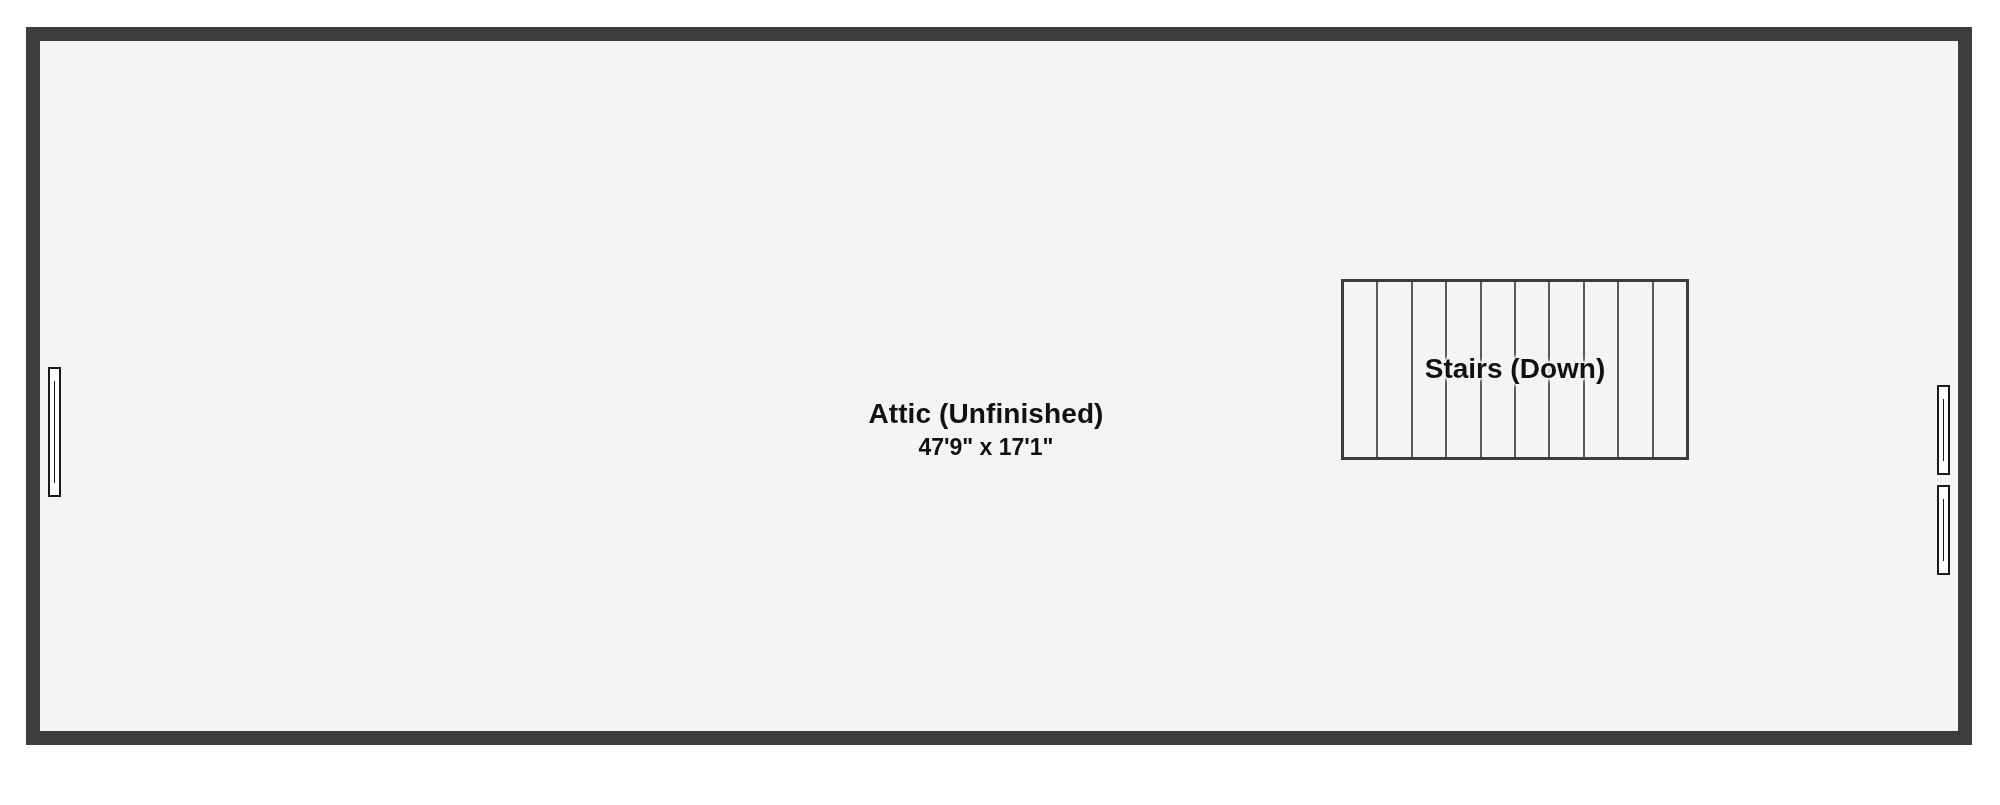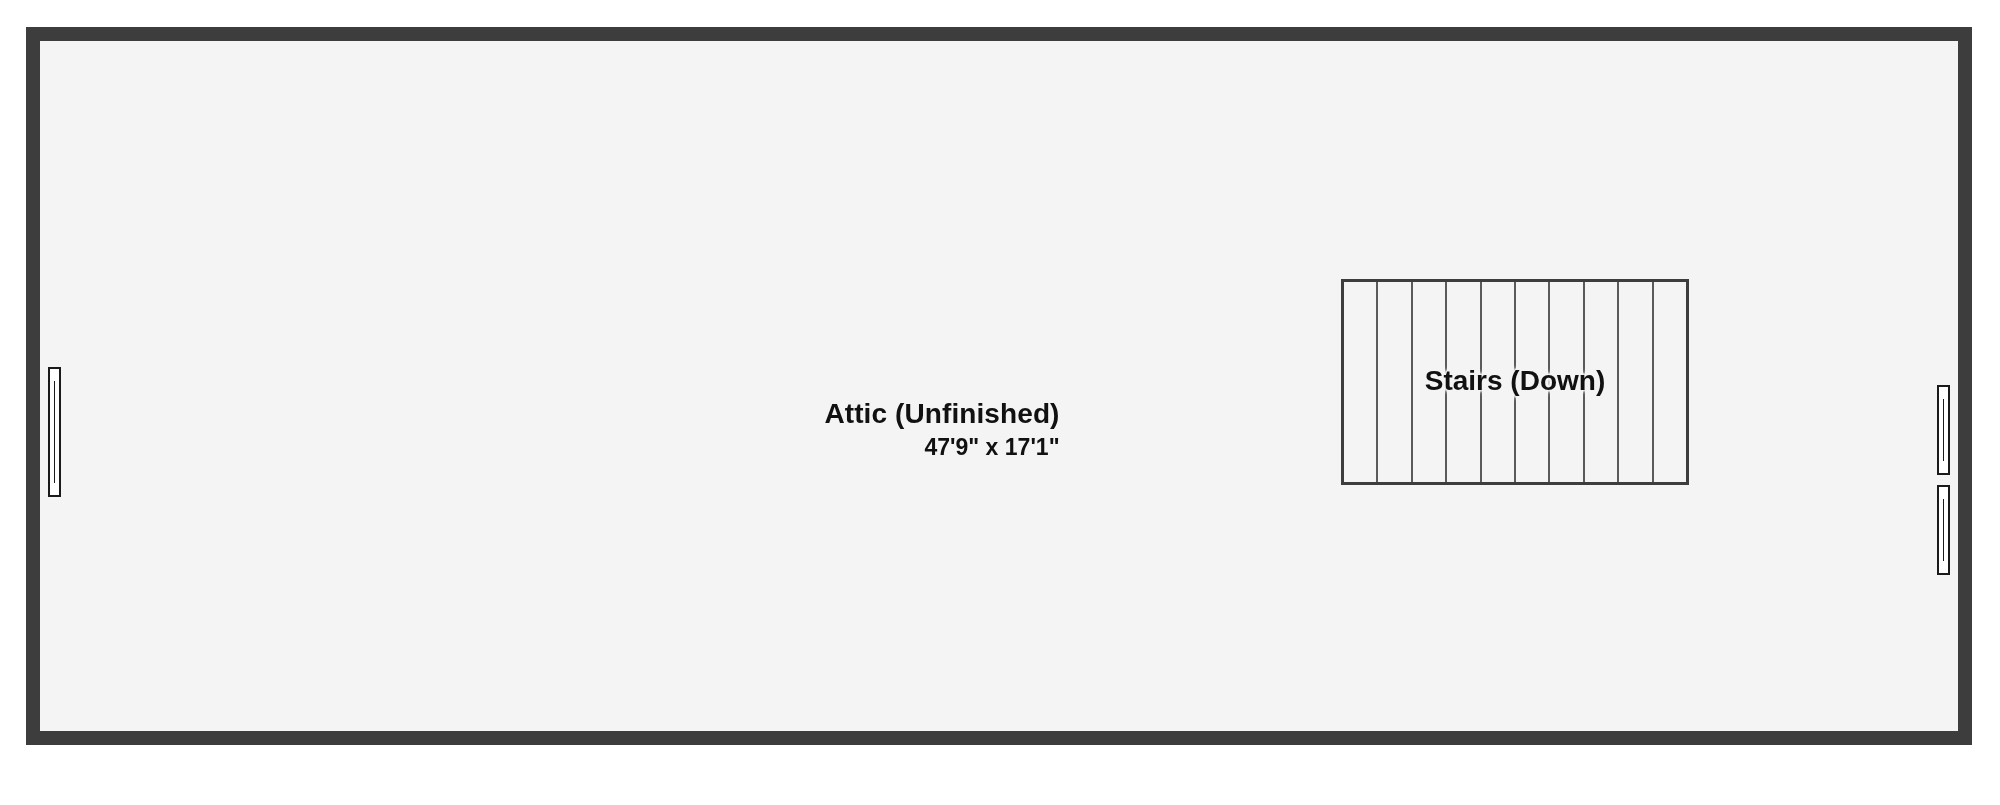--- a/index.html
+++ b/index.html
@@ -79,24 +79,24 @@
   
   #room-attic {
     position: absolute;
     left: 0;
     top: 0;
     width: 100%;
     height: 100%;
   }
   #attic-label-group {
     position: absolute;
-    left: 902px;
+    left: 946px;
     top: 355px;
     transform: translateX(-50%);
-    text-align: right;
+    text-align: center;
     white-space: nowrap;
   }
   #attic-name {
     font-size: 28px;
     font-weight: 700;
     color: #111111;
     line-height: 1.25;
     letter-spacing: 0.1px;
   }
   #attic-dimensions {
@@ -106,21 +106,21 @@
     line-height: 1.3;
     margin-top: 2px;
   }
 
   
   #stairs {
     position: absolute;
     left: 1301px;
     top: 238px;
     width: 348px;
-    height: 206px;
+    height: 181px;
     background: #f4f4f4;
     border: 3px solid #3d3d3d;
   }
   #stairs-steps {
     position: absolute;
     left: 0;
     top: 0;
     width: 100%;
     height: 100%;
     display: flex;

